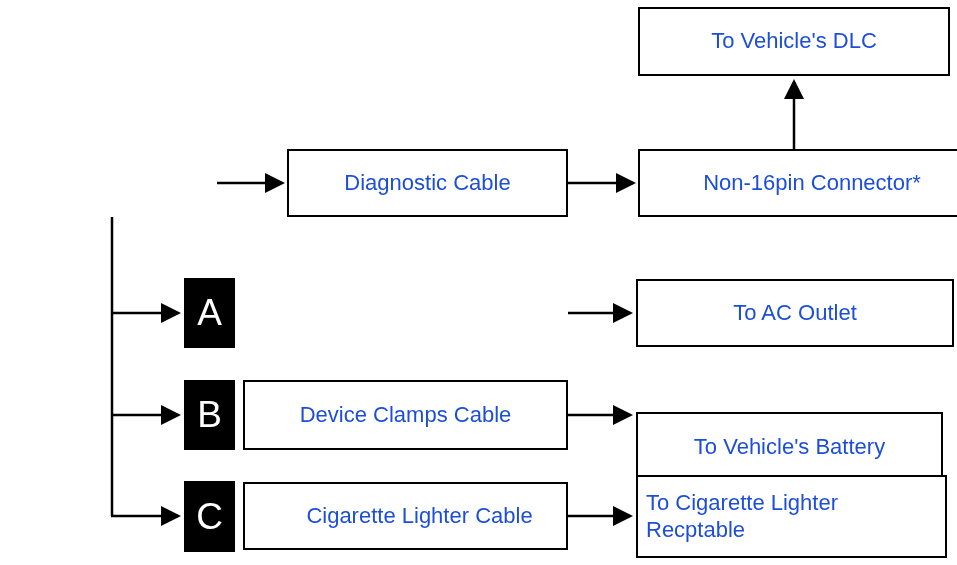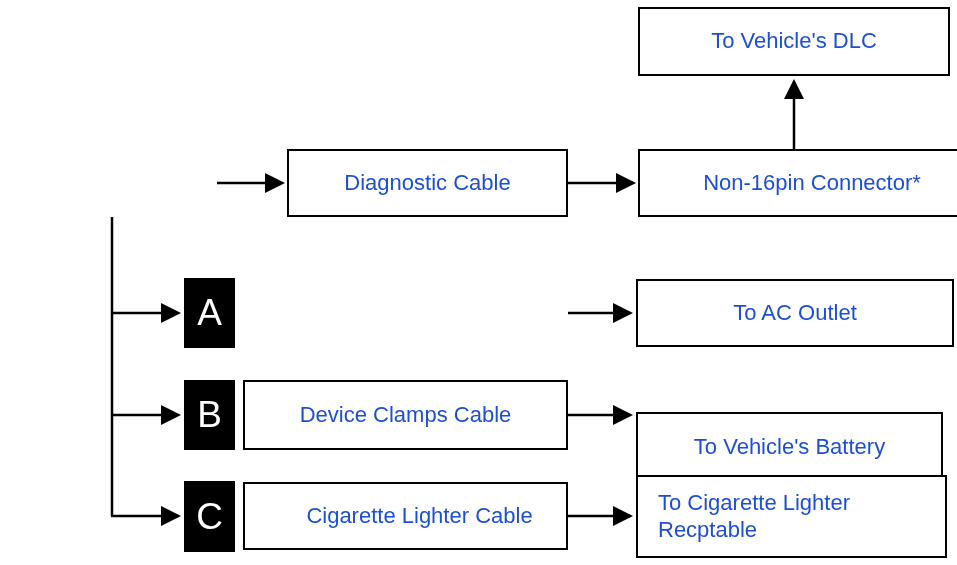--- a/index.html
+++ b/index.html
@@ -30,21 +30,21 @@
     display: flex;
     align-items: center;
     justify-content: center;
     text-align: center;
     font-size: 22px;
     line-height: 1.22;
   }
   .node.left-text {
     justify-content: flex-start;
     text-align: left;
-    padding-left: 20px;
+    padding-left: 8px;
     padding-right: 10px;
   }
   .letter {
     position: absolute;
     box-sizing: border-box;
     background: #000000;
     color: #ffffff;
     display: flex;
     align-items: center;
     justify-content: center;

